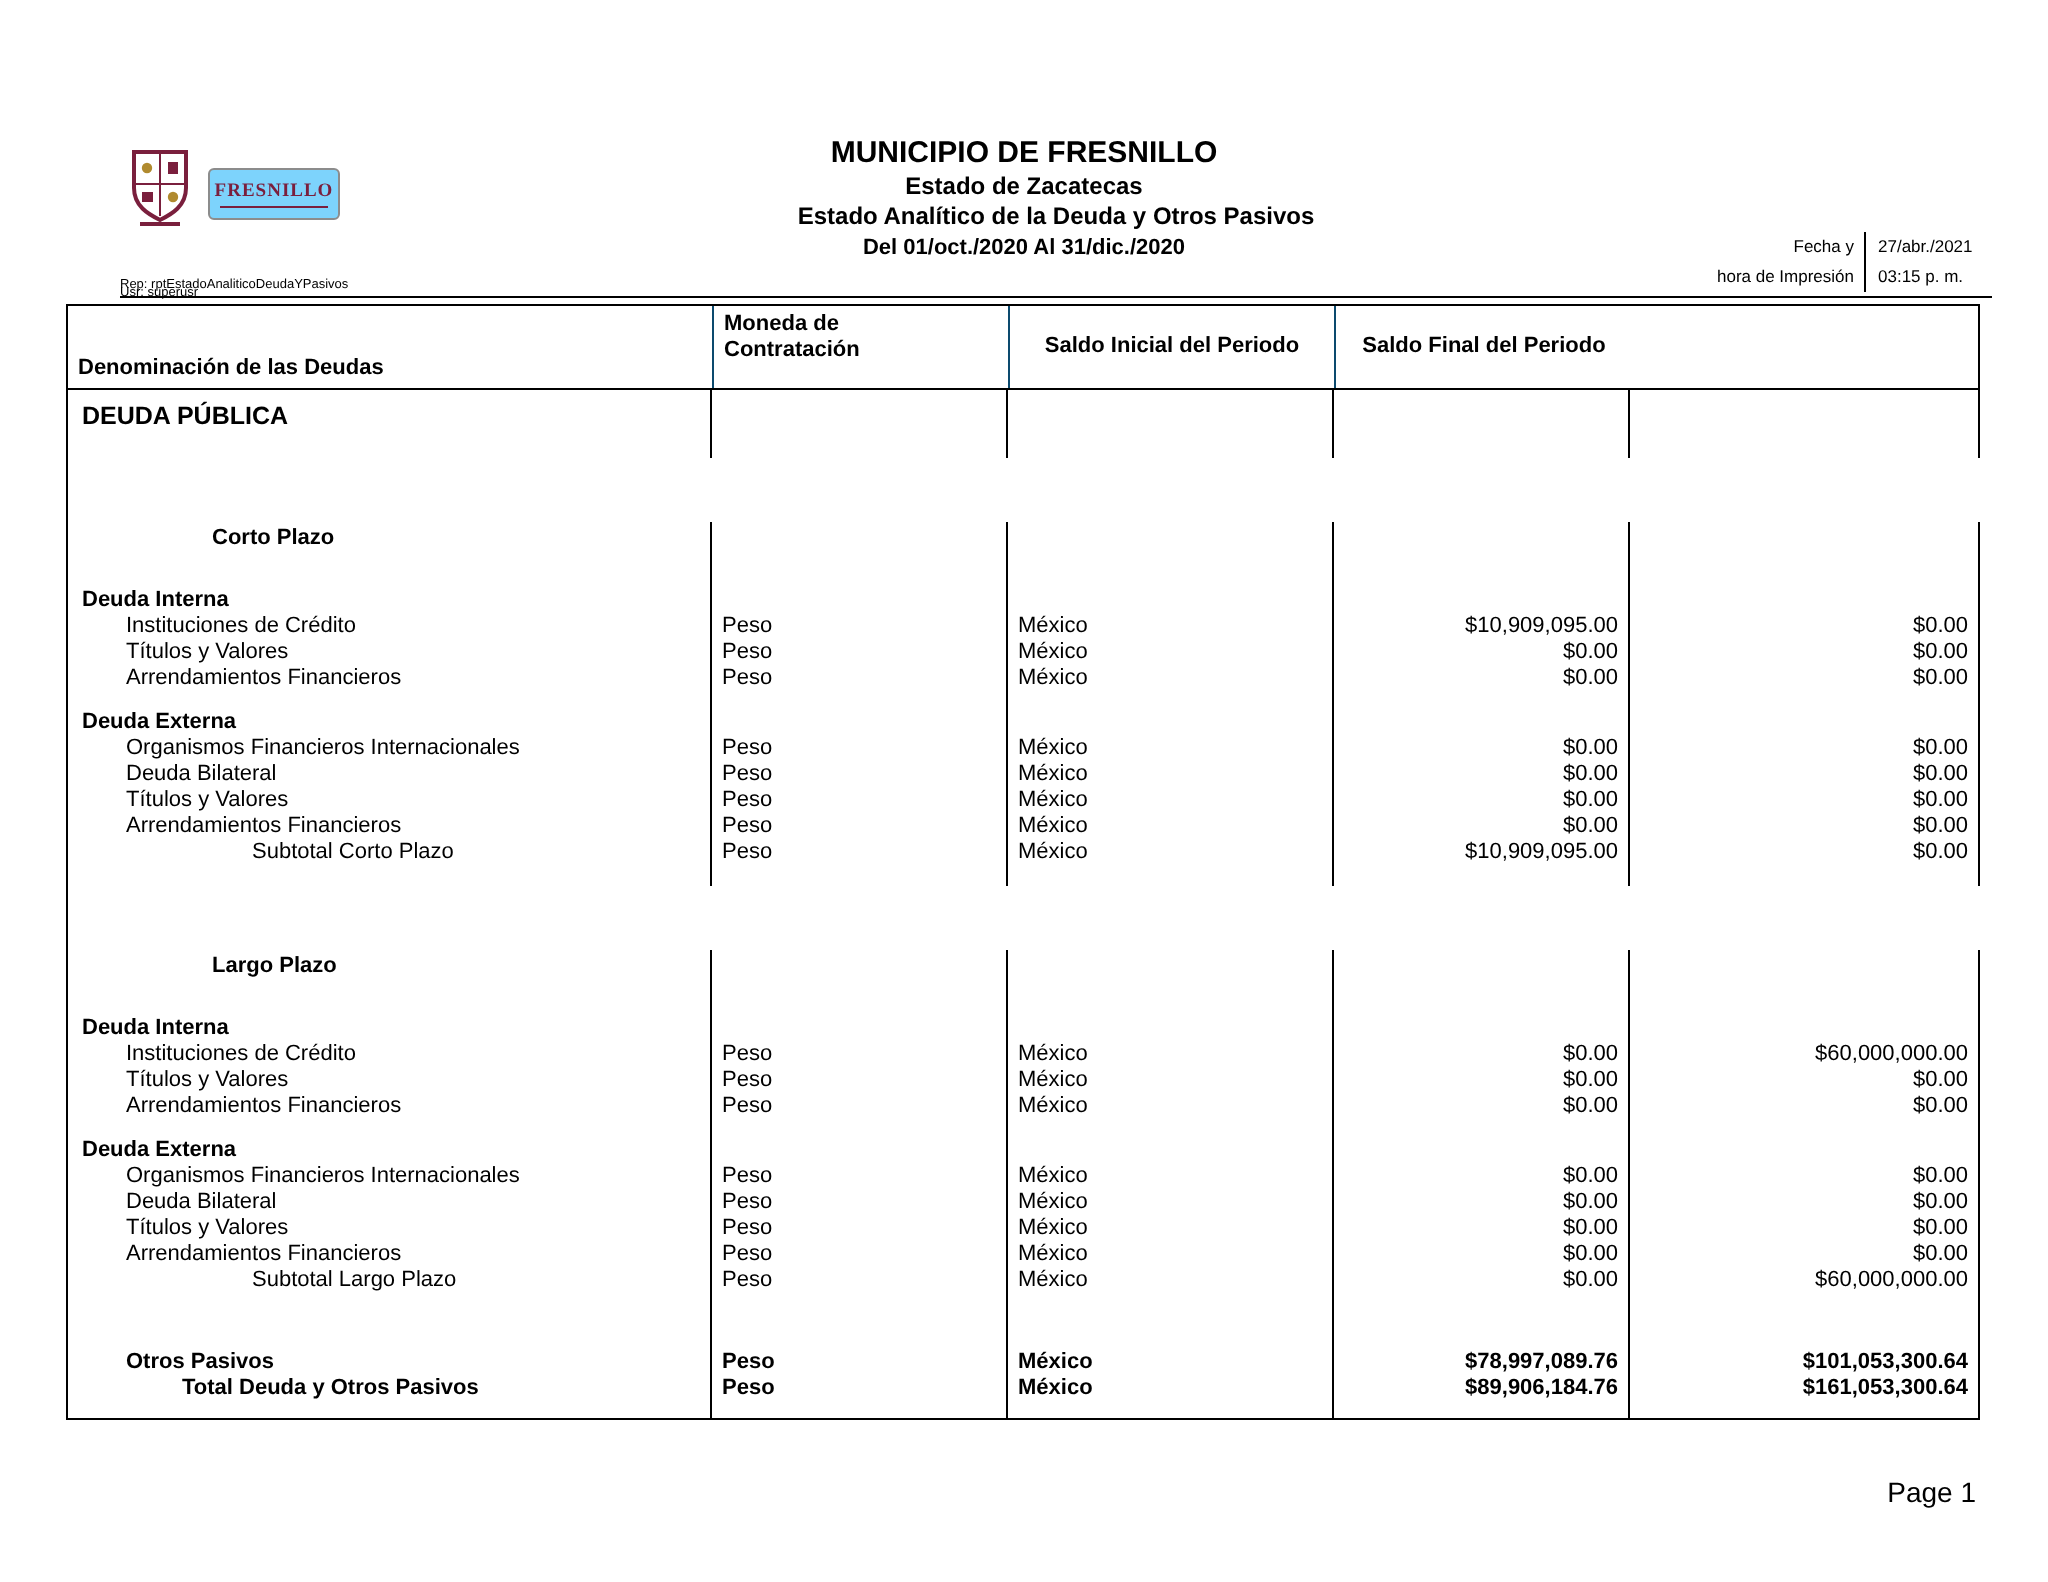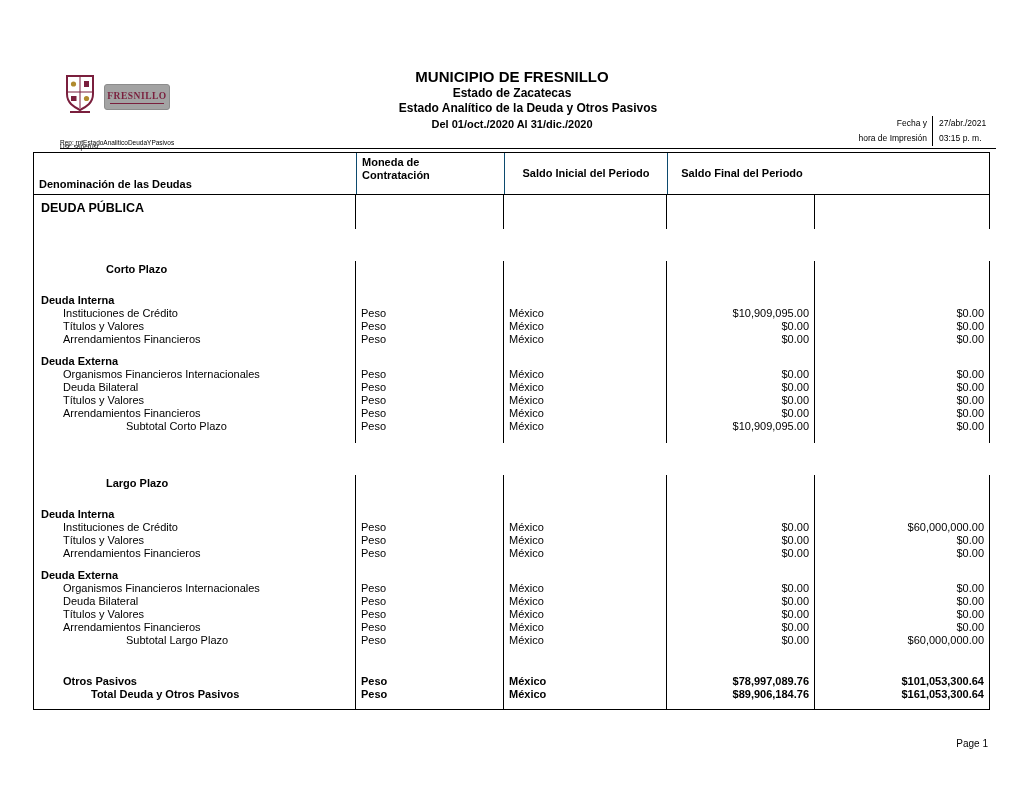--- a/index.html
+++ b/index.html
@@ -8,21 +8,21 @@
   .page {
     position:relative; width:1024px; height:791px; background:#ffffff;
     margin:0 auto; overflow:hidden;
   }
 
   
   .logos { position:absolute; left:64px; top:74px; display:flex; align-items:flex-start; }
   .crest { width:32px; height:40px; margin-right:8px; }
   .wordmark-box {
     margin-top:10px; width:66px; height:26px; border:1px solid #8c8c8c; border-radius:3px;
-    display:flex; flex-direction:column; align-items:center; justify-content:center; background:#a3a3a3;
+    display:flex; flex-direction:column; align-items:center; justify-content:center; background:#7dd3fc;
   }
   .wordmark {
     font-family:"Liberation Serif", serif; font-weight:bold; color:#7a1f3d;
     font-size:9.5px; letter-spacing:0.5px; line-height:10px;
   }
   .wordmark-rule { width:54px; border-top:1px solid #7a1f3d; margin-top:2px; }
 
   
   .doc-header { position:absolute; left:0; right:0; top:68px; text-align:center; }
   .doc-title   { font-size:15px; font-weight:bold; line-height:18px; }
@@ -88,21 +88,21 @@
   .r-grandtotal .tcell { font-weight:bold; }
   .r-grandtotal .c-label { padding-left:57px; }
 
   .r-spacer .tcell { height:8px; }
   .r-spacer.s-sm .tcell { height:5px; }
   .r-spacer.s-md .tcell { height:10px; }
   .r-spacer.s-lg .tcell { height:13px; }
   .r-spacer.s-xl .tcell { height:28px; }
 
   
-  .page-footer { position:absolute; right:36px; top:738px; font-size:10px; }
+  .page-footer { position:absolute; right:36px; top:738px; font-size:14px; }
 </style>
 </head>
 <body>
 
 <div class="page">
 
   <div class="logos">
     <svg class="crest" viewBox="0 0 32 40">
       <path d="M3 2 h26 v18 c0 9 -7 13 -13 16 C10 33 3 29 3 20 Z" fill="#ffffff" stroke="#7a1f3d" stroke-width="2"></path>
       <line x1="16" y1="3" x2="16" y2="34" stroke="#7a1f3d" stroke-width="1"></line>

